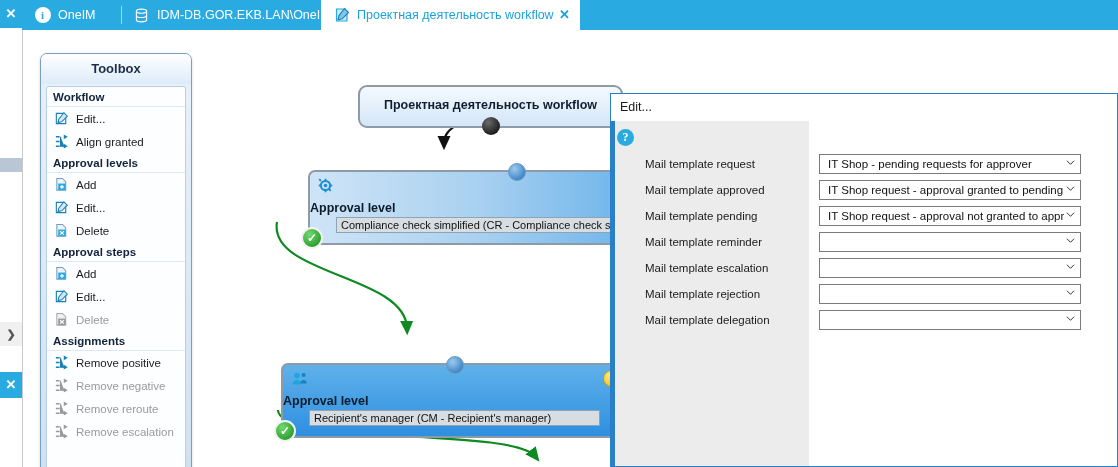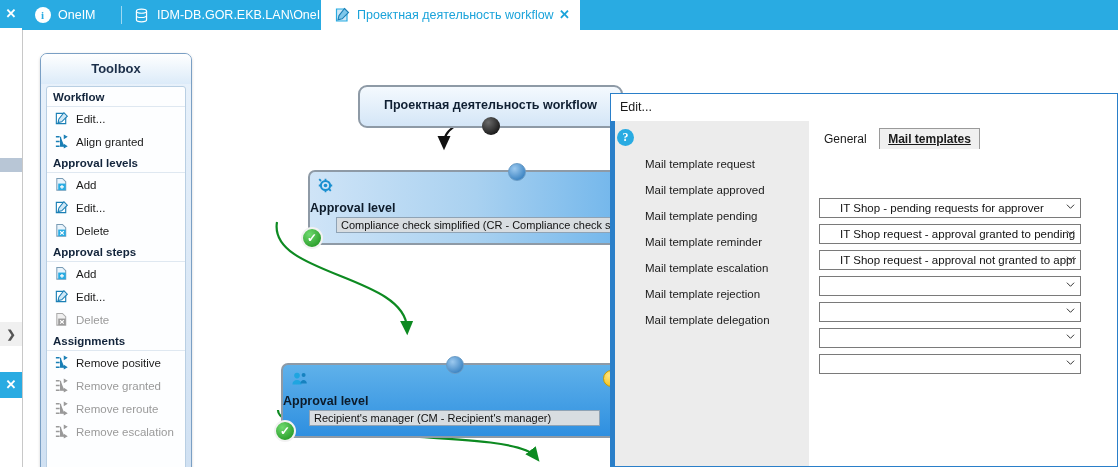--- a/index.html
+++ b/index.html
@@ -95,21 +95,21 @@
          color:#fff;font-size:12px;font-weight:bold;line-height:17px;text-align:center;
          font-family:"Liberation Serif",serif;cursor:pointer;}
   .dlg-tabs{position:absolute;left:205px;top:7px;height:21px;}
   .dtab{display:inline-block;height:21px;line-height:21px;padding:0 8px;font-size:12px;color:#1b1b1b;cursor:pointer;}
   .dtab.sel{font-weight:bold;text-decoration:underline;background:#f0f0f0;border:1px solid #9a9a9a;
             border-bottom:none;box-sizing:border-box;}
   .f-row{position:absolute;left:0;height:21px;}
   .f-label{position:absolute;left:34px;font-size:11.5px;color:#1b1b1b;line-height:21px;white-space:nowrap;}
   .f-combo{position:absolute;left:208px;width:262px;height:20px;border:1px solid #7a7a7a;
            background:#fff;box-sizing:border-box;font-size:11.5px;color:#111;line-height:18px;
-           padding-left:20px;white-space:nowrap;overflow:hidden;cursor:pointer;margin-top:44px;}
+           padding-left:8px;white-space:nowrap;overflow:hidden;cursor:pointer;}
   .f-combo .chev{position:absolute;right:5px;top:3px;width:9px;height:9px;}
   .f-combo .txt{display:block;width:236px;overflow:hidden;white-space:nowrap;}
 </style>
 </head>
 <body>
 
 <div id="app">
 
   <div class="edge-strip">
     <div class="edge-close">✕</div>
@@ -242,21 +242,21 @@
                 <path d="M2 3h4M2 8h4M2 13h4" stroke="#1a7fb5" stroke-width="1.6"></path>
                 <path d="M7 3v10h4M11 1.5l2.5 1.5L11 4.5zM11 11.5l2.5 1.5L11 14.5z" fill="#1a7fb5" stroke="#1a7fb5" stroke-width="1.2"></path>
               </svg></span>
           <span>Remove positive</span>
         </div>
         <div class="tb-item dis">
           <span class="tb-ico"><svg width="15" height="15" viewBox="0 0 16 16">
                 <path d="M2 3h4M2 8h4M2 13h4" stroke="#9a9a9a" stroke-width="1.6"></path>
                 <path d="M7 3v10h4M11 1.5l2.5 1.5L11 4.5zM11 11.5l2.5 1.5L11 14.5z" fill="#9a9a9a" stroke="#9a9a9a" stroke-width="1.2"></path>
               </svg></span>
-          <span>Remove granted</span>
+          <span>Remove negative</span>
         </div>
         <div class="tb-item dis">
           <span class="tb-ico"><svg width="15" height="15" viewBox="0 0 16 16">
                 <path d="M2 3h4M2 8h4M2 13h4" stroke="#9a9a9a" stroke-width="1.6"></path>
                 <path d="M7 3v10h4M11 1.5l2.5 1.5L11 4.5zM11 11.5l2.5 1.5L11 14.5z" fill="#9a9a9a" stroke="#9a9a9a" stroke-width="1.2"></path>
               </svg></span>
           <span>Remove reroute</span>
         </div>
         <div class="tb-item dis">
           <span class="tb-ico"><svg width="15" height="15" viewBox="0 0 16 16">
@@ -307,24 +307,20 @@
 
   </div>
 
   <div class="dialog">
     <div class="dlg-title">Edit...</div>
     <div class="dlg-body">
       <div class="dlg-leftbar"></div>
       <div class="dlg-side"></div>
       <div class="qmark">?</div>
 
-      <div class="dlg-tabs">
-        <span class="dtab">General</span>
-        <span class="dtab sel">Mail templates</span>
-      </div>
 
       <div class="f-row" style="top:33px;">
         <span class="f-label">Mail template request</span>
         <span class="f-combo">
           <span class="txt">IT Shop - pending requests for approver</span>
           <svg class="chev" viewBox="0 0 10 10">
               <path d="M1 3l4 4 4-4" fill="none" stroke="#333" stroke-width="1.1"></path>
             </svg>
         </span>
       </div>

